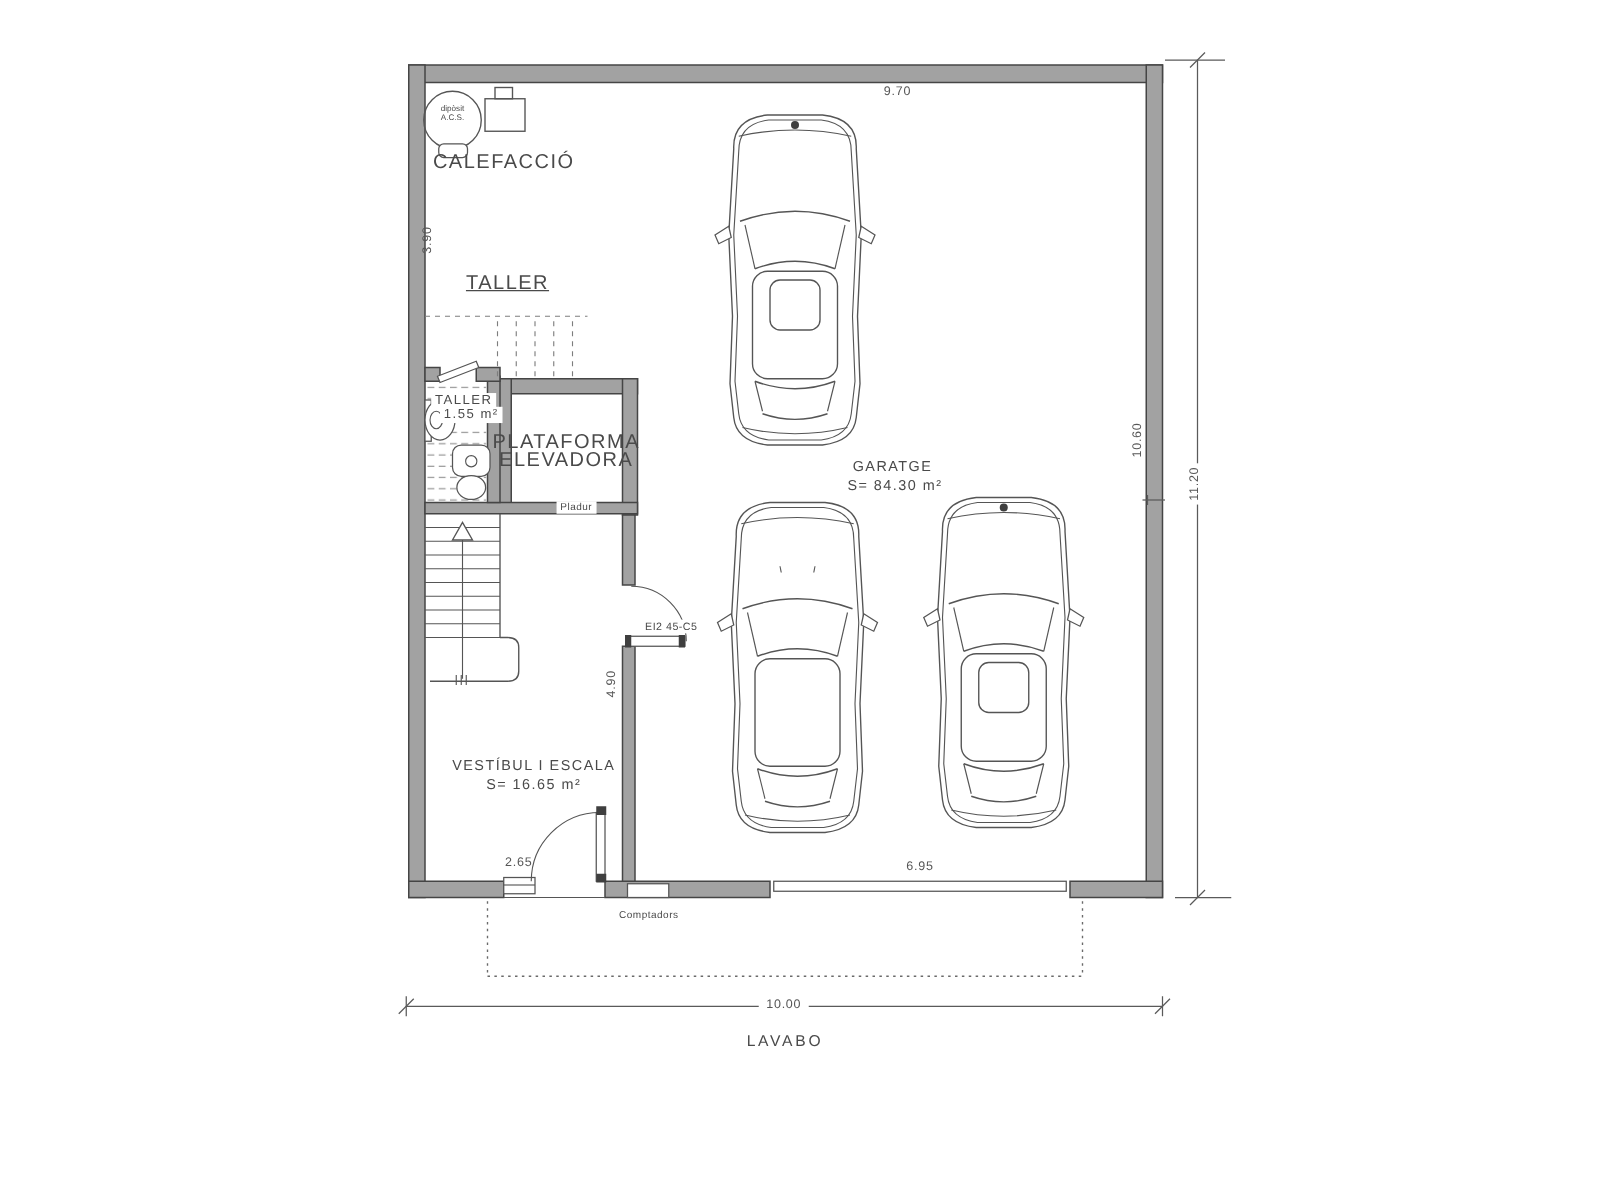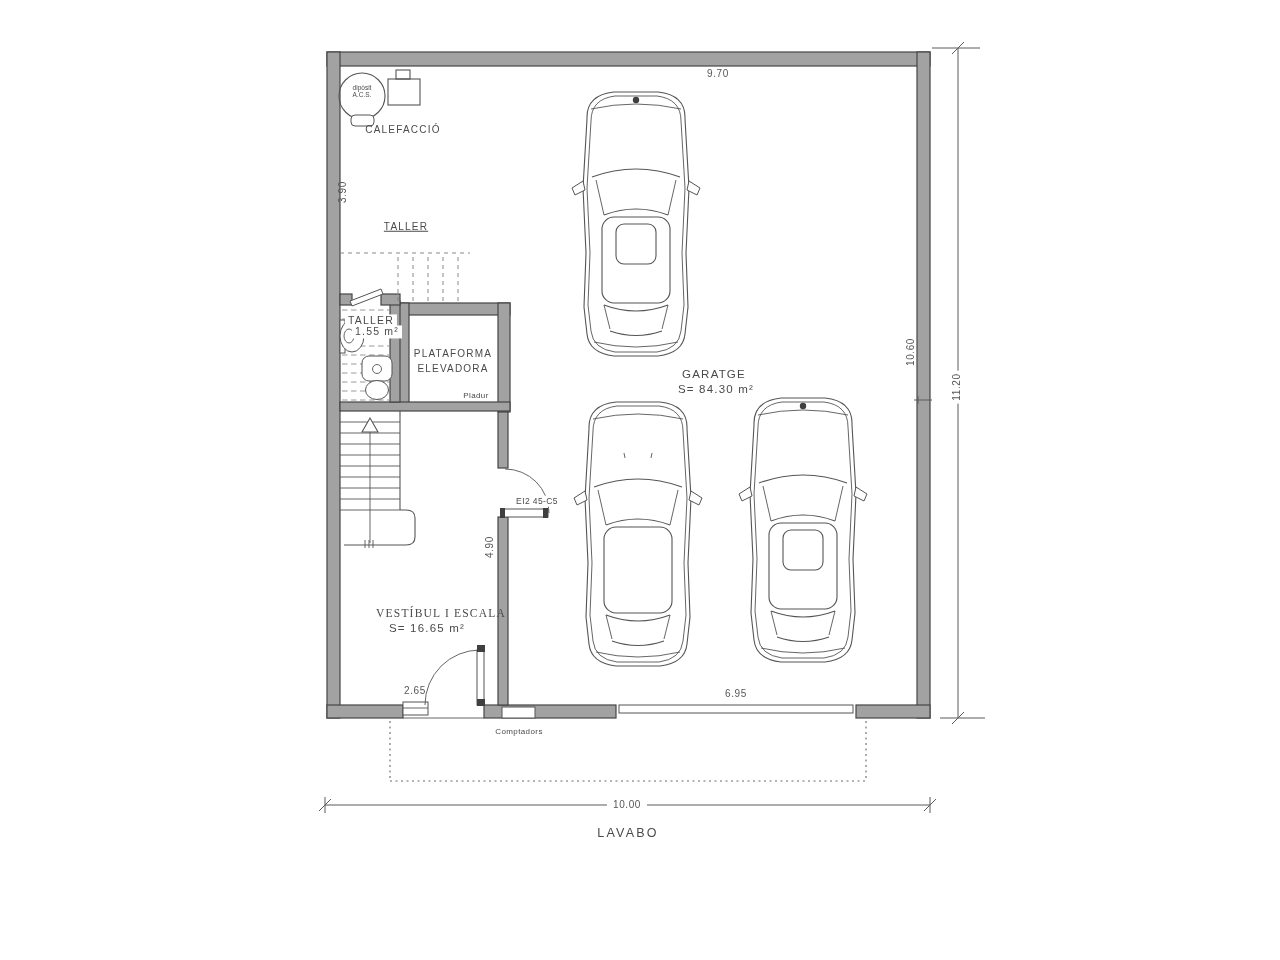--- a/index.html
+++ b/index.html
@@ -15,21 +15,21 @@
   .wall{fill:var(--wall);stroke:var(--wallstroke);stroke-width:1.2;}
   .ln{stroke:var(--line);stroke-width:1.1;fill:none;}
   .thin{stroke-width:0.9;}
   .leaf{fill:#ffffff;stroke:var(--line);stroke-width:1;}
   .jamb{fill:#3f3f3f;stroke:none;}
   .dash{stroke:#7d7d7d;stroke-width:0.9;fill:none;stroke-dasharray:4 4;}
   .dot{stroke:#6a6a6a;stroke-width:1.1;fill:none;stroke-dasharray:2 3.5;}
   .dim{stroke:#5a5a5a;stroke-width:1;fill:none;}
   .hatchln{stroke:#8e8e8e;stroke-width:0.9;}
   .lbl{
-    position:absolute;color:var(--text);font-size:10px;letter-spacing:1.2px;
+    position:absolute;color:var(--text);font-size:16px;letter-spacing:1.2px;
     white-space:nowrap;transform:translate(-50%,-50%);line-height:1.25;text-align:center;
   }
   .lbl.v{transform:translate(-50%,-50%) rotate(-90deg);}
   .lbl.dimtxt{font-size:10px;letter-spacing:0.6px;color:#565656;}
   .lbl.small{font-size:8px;letter-spacing:0.4px;}
   .lbl.tiny{font-size:6.5px;letter-spacing:0;line-height:1.05;}
   .lbl.med{font-size:11.5px;}
   .lbl.bgw{background:#ffffff;padding:0 3px;}
   .lbl.street{font-size:12.5px;letter-spacing:2.2px;}
 </style>
@@ -203,23 +203,23 @@
 </svg>
 
   <div class="lbl" style="left:403px;top:130px;">CALEFACCIÓ</div>
   <div class="lbl" style="left:406px;top:227px;text-decoration:underline;">TALLER</div>
   <div class="lbl bgw" style="left:371px;top:321px;font-size:10.5px;">TALLER</div>
   <div class="lbl bgw" style="left:377px;top:332px;font-size:10.5px;text-align:right;">1.55 m²</div>
   <div class="lbl" style="left:453px;top:354px;">PLATAFORMA</div>
   <div class="lbl" style="left:453px;top:369px;">ELEVADORA</div>
   <div class="lbl med" style="left:714px;top:374px;">GARATGE</div>
   <div class="lbl med" style="left:716px;top:389px;">S=  84.30  m²</div>
-  <div class="lbl med" style="left:441px;top:613px;font-family:Liberation Serif, serif;">VESTÍBUL I ESCALA</div>
+  <div class="lbl med" style="left:427px;top:613px;">VESTÍBUL I ESCALA</div>
   <div class="lbl med" style="left:427px;top:628px;">S=  16.65  m²</div>
-  <div class="lbl small bgw" style="left:461px;top:396px;margin-left:15px;">Pladur</div>
+  <div class="lbl small bgw" style="left:461px;top:406px;">Pladur</div>
   <div class="lbl small" style="left:519px;top:732px;text-align:center;">Comptadors</div>
   <div class="lbl small bgw" style="left:527px;top:501px;font-size:8.5px;margin-left:10px;">EI2 45-C5</div>
   <div class="lbl street" style="left:628px;top:834px;">LAVABO</div>
   <div class="lbl tiny" style="left:362px;top:92px;">
     <div>dipòsit</div>
     <div>A.C.S.</div>
   </div>
 
   <div class="lbl dimtxt" style="left:718px;top:74px;">9.70</div>
   <div class="lbl dimtxt v" style="left:343px;top:192px;">3.90</div>

